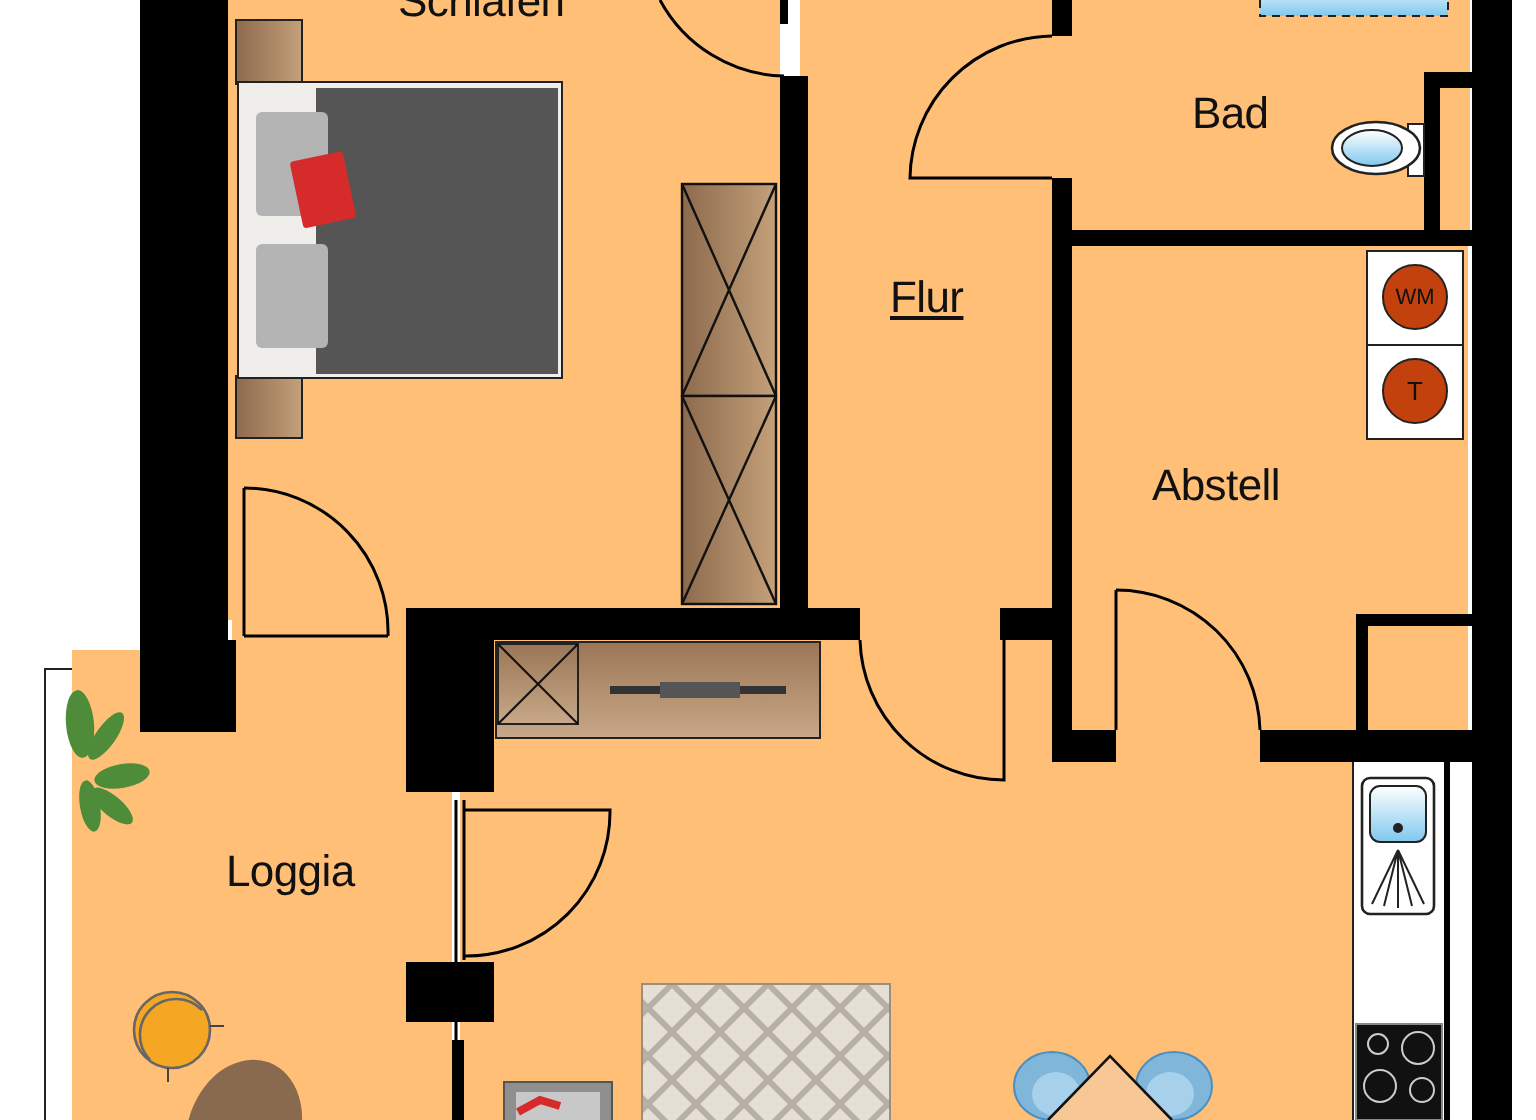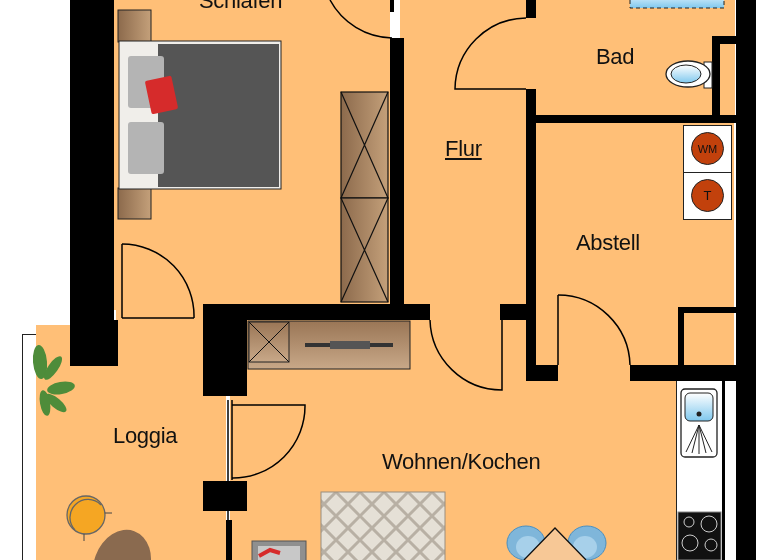--- a/index.html
+++ b/index.html
@@ -174,15 +174,14 @@
       <ellipse cx="585" cy="547" rx="12" ry="11" fill="#A7D0EA"></ellipse>
       <path d="M524 560 L555 528 L586 560" fill="#F7C896" stroke="#111" stroke-width="1.3"></path>
     </g>
   </svg>
 
   <div class="label" style="left:199px;top:-12px;">Schlafen</div>
   <div class="label" style="left:567px;top:44px;margin-left:29px;">Bad</div>
   <div class="label" style="left:445px;top:136px;text-decoration:underline;">Flur</div>
   <div class="label" style="left:576px;top:230px;">Abstell</div>
   <div class="label" style="left:89px;top:423px;margin-left:24px;">Loggia</div>
-  <div class="label" style="left:382px;top:449px;">Wohnen/Kochen</div>
 
 </div>
 
 </body></html>

